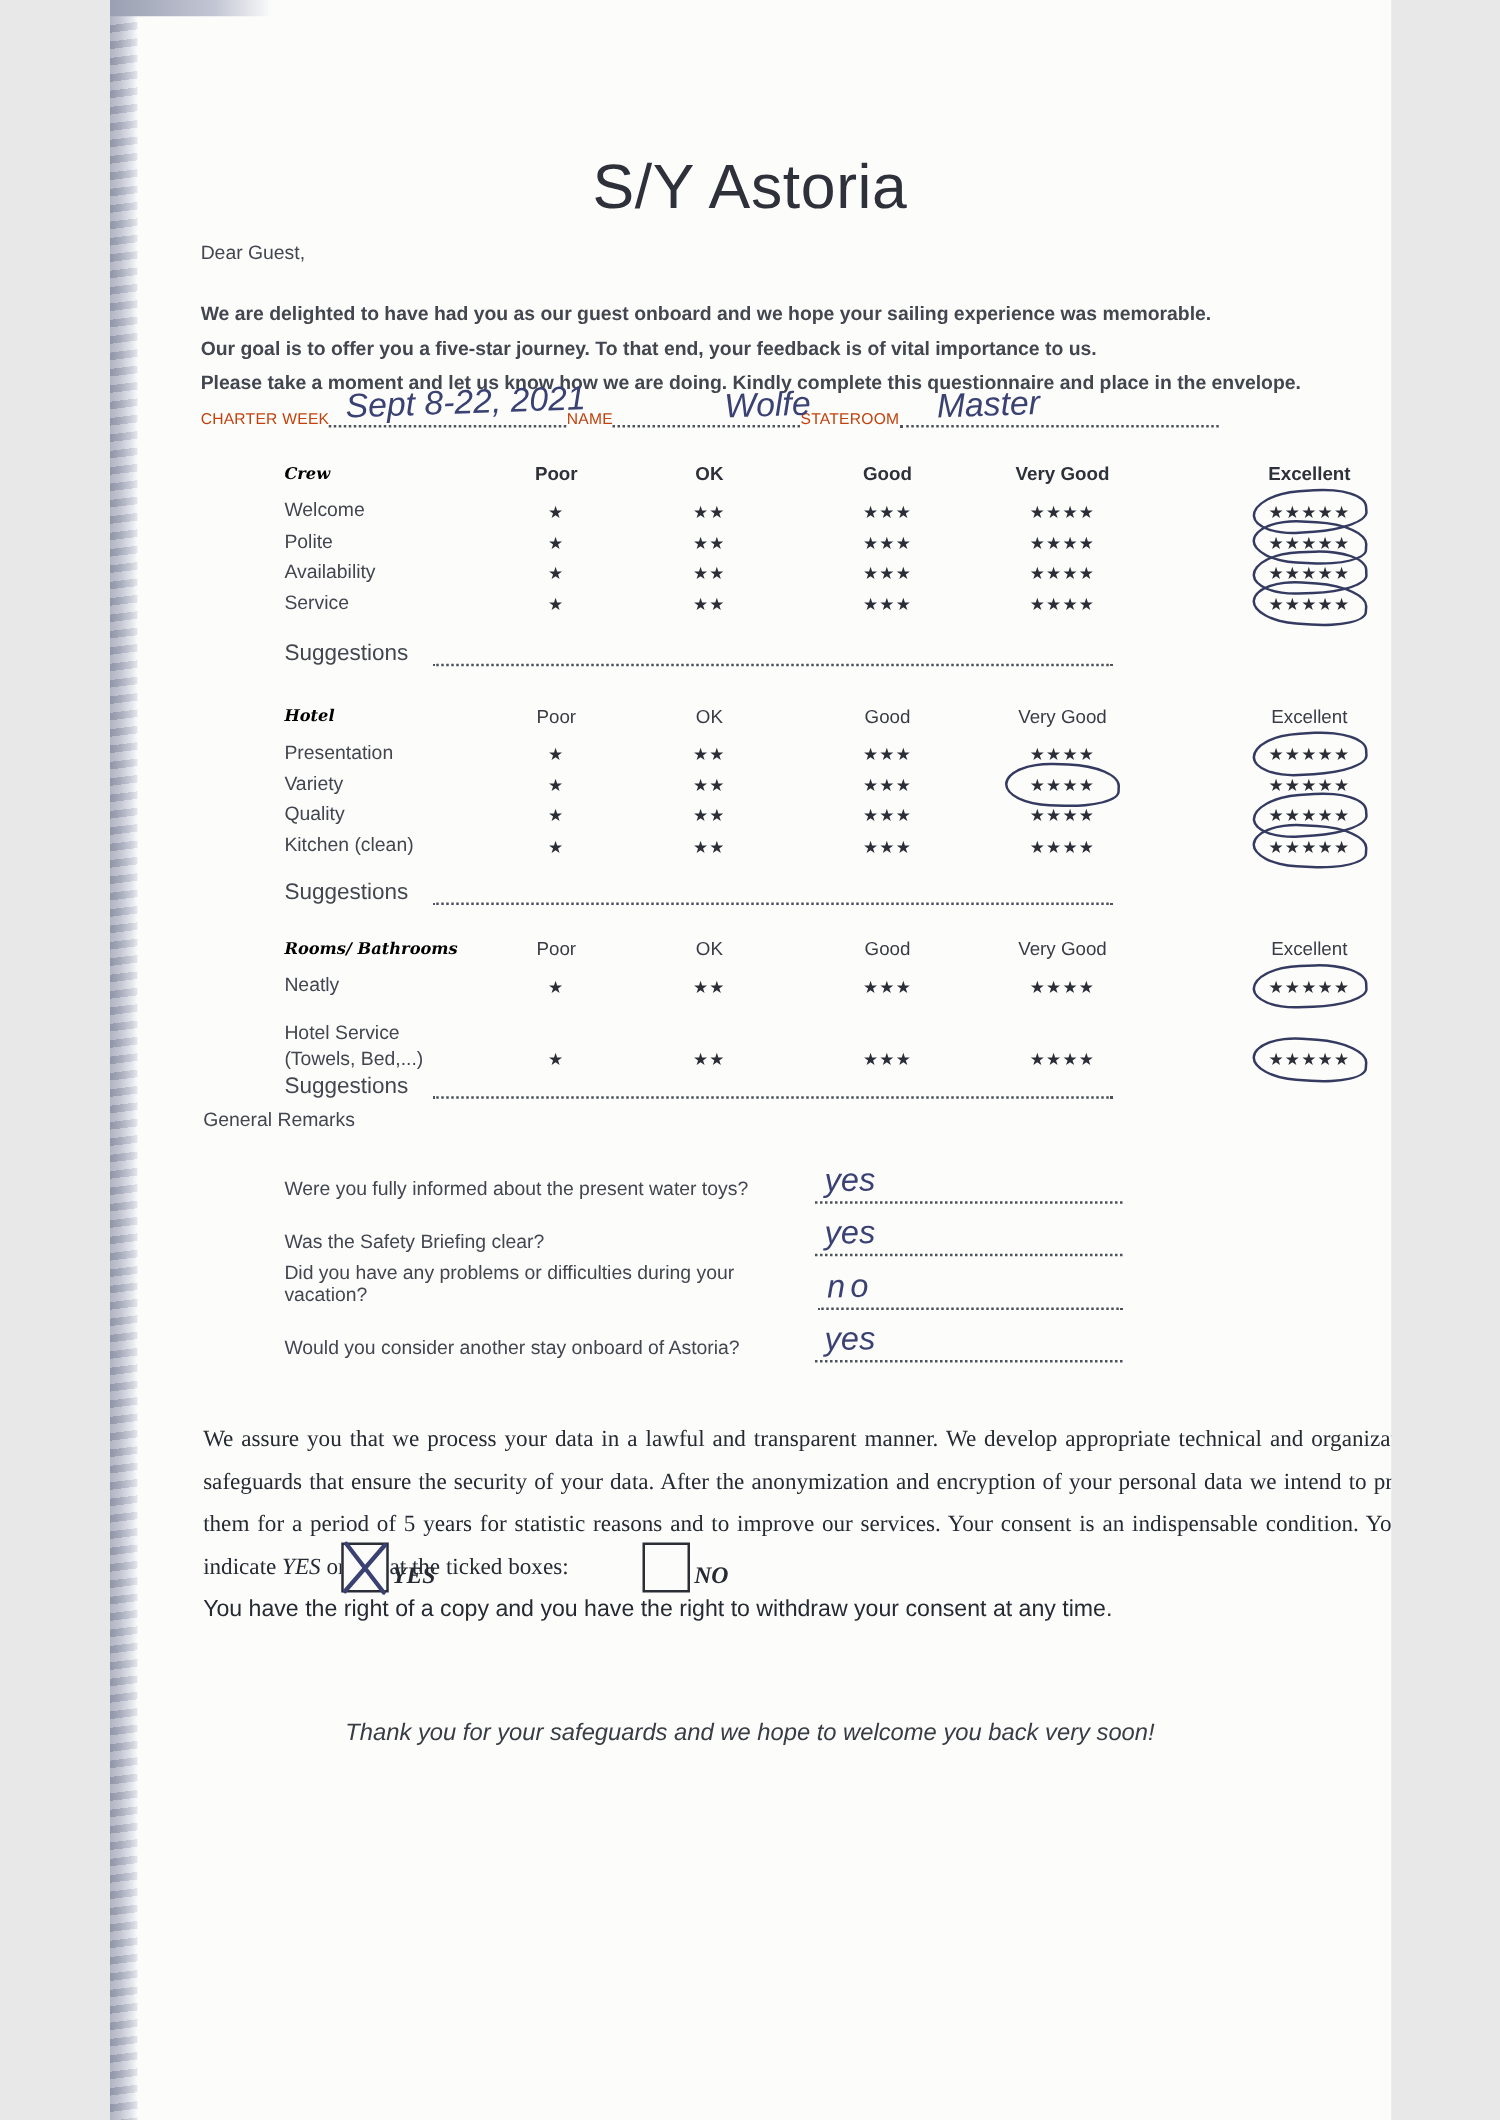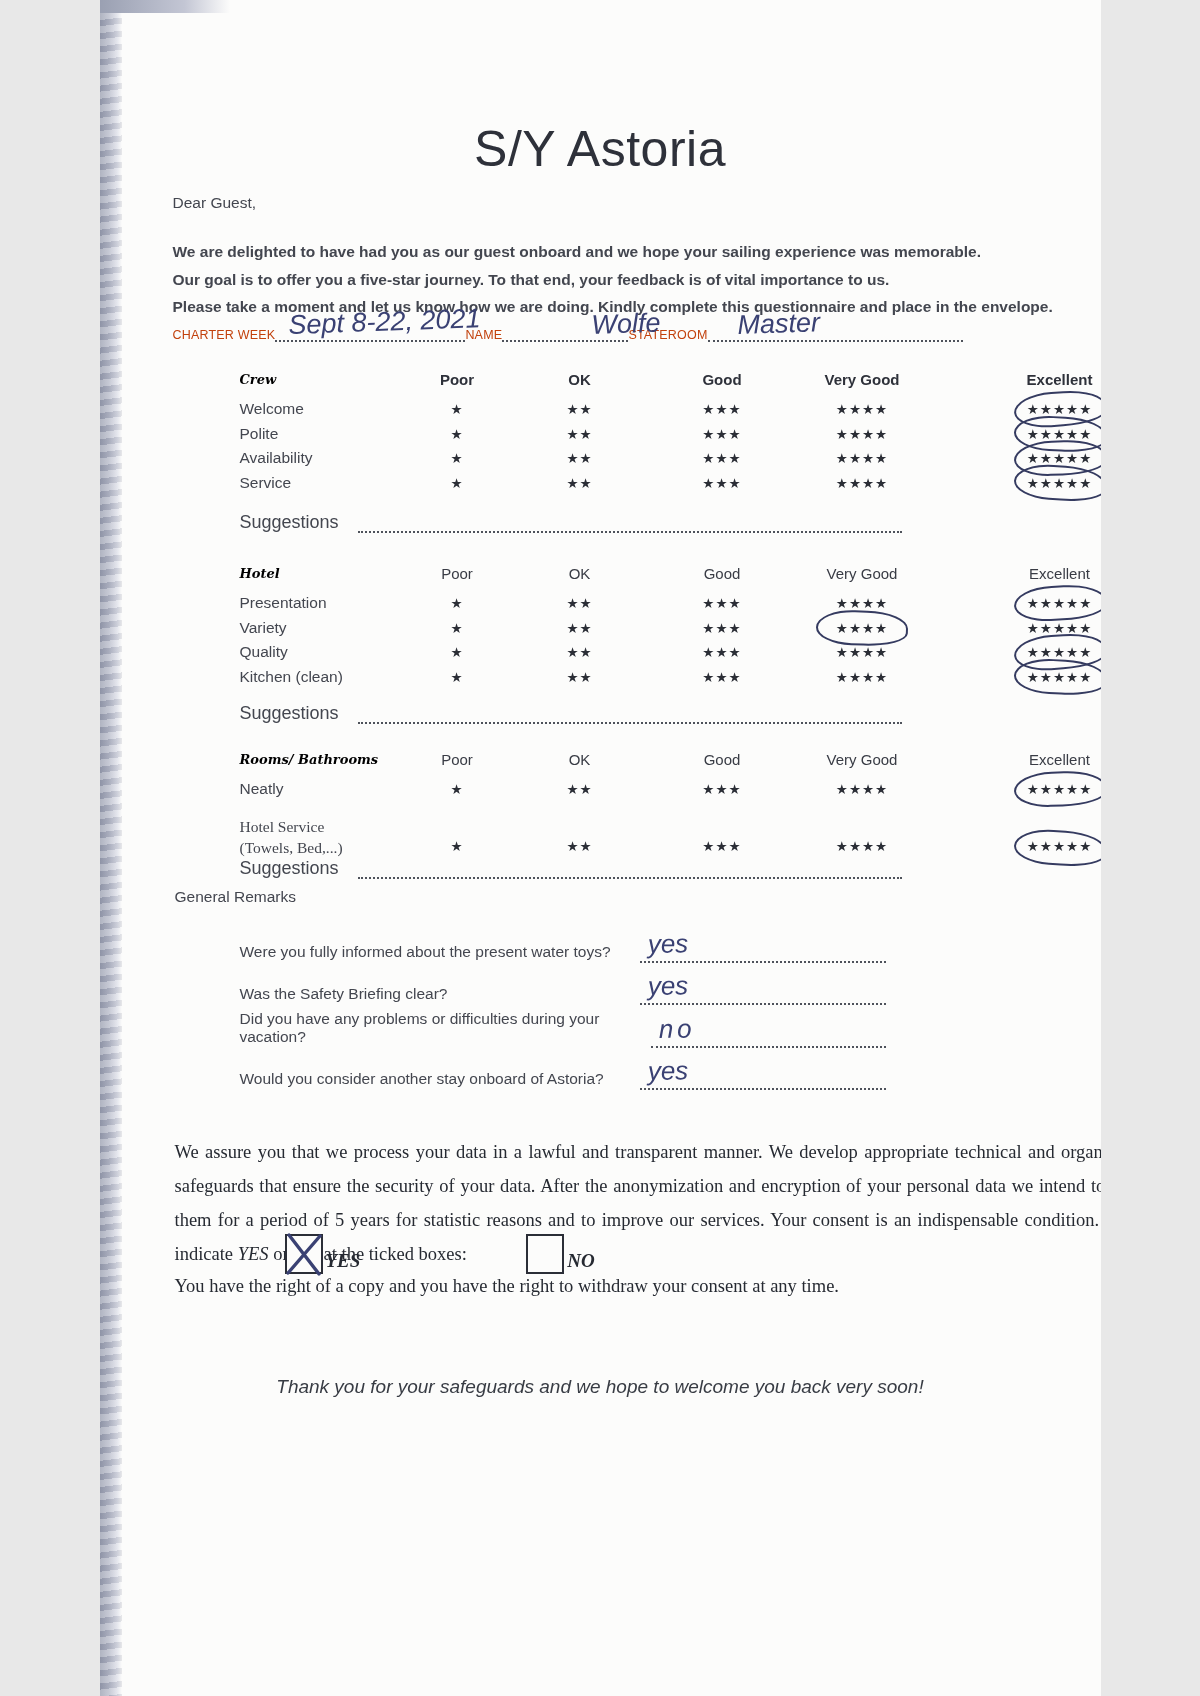--- a/index.html
+++ b/index.html
@@ -1,19 +1,19 @@
 <!DOCTYPE html>
 <html><head>
 <meta charset="utf-8">
 <style>
   html,body{margin:0;padding:0;background:#e8e8e8;}
   .page{
     position:relative;width:1001px;height:1696px;margin:0 auto;
     background:#fcfcfb;overflow:hidden;
-    font-family:"Liberation Sans",sans-serif;color:#43464f;
+    font-family:"Liberation Sans",sans-serif;color:#43464f;padding-left:24px;
   }
   
   .edge-left{position:absolute;left:0;top:0;bottom:0;width:22px;
     background:linear-gradient(to right,#969bad,#b3b7c6 40%,#dcdee7 78%,#fbfbfa);}
   .edge-left:after{content:"";position:absolute;inset:0;
     background:repeating-linear-gradient(173deg,rgba(255,255,255,.25) 0 7px,rgba(90,95,120,.12) 7px 13px);}
   .corner-top{position:absolute;left:0;top:0;width:130px;height:13px;
     background:linear-gradient(to right,#9aa0b2,#c3c6d4 65%,rgba(252,252,251,0));}
 
   .title{position:absolute;top:120px;left:0;right:0;text-align:center;
@@ -36,21 +36,21 @@
   .sec-title{font-family:"DejaVu Serif",serif;font-style:italic;font-weight:bold;
     font-size:13px;color:#000000;white-space:nowrap;}
   .scale{font-size:15px;text-align:center;color:#393c45;}
   .head-bold .scale{font-weight:bold;color:#2e313a;}
   .rating-row{height:24.5px;}
   .row-label{font-size:15.5px;}
   .stars{font-size:13.5px;text-align:center;letter-spacing:1px;color:#2b2e36;position:relative;}
   .circled:before{content:"";position:absolute;left:50%;top:50%;width:88px;height:31px;
     transform:translate(-50%,-50%) rotate(var(--tilt,0deg));
     border:2.4px solid #353b60;border-radius:48% 52% 55% 45% / 60% 55% 45% 55%;}
-  .tall{height:56px;font-family:Liberation Serif, serif;}
+  .tall{height:56px;}
   .tall .row-label{align-self:end;line-height:21px;}
   .tall .stars{align-self:end;padding-bottom:3px;}
 
   .sugg{position:absolute;left:140px;width:662px;display:flex;align-items:flex-end;}
   .sugg .lbl{font-size:18px;margin-right:19px;}
   .sugg .dotline{flex:1;height:18px;}
 
   
   .remarks{position:absolute;top:888px;left:75px;right:215px;display:flex;align-items:flex-end;}
   .remarks .lbl{font-size:15.5px;white-space:nowrap;}
@@ -69,21 +69,21 @@
     font-family:"Liberation Serif",serif;font-size:18.5px;line-height:34px;
     text-align:justify;color:#262a32;}
   .consent i{font-style:italic;}
   .checkboxes{position:absolute;top:1234px;left:185px;display:flex;align-items:flex-end;}
   .cbox{width:34px;height:36px;border:2.5px solid #2b2e37;position:relative;background:#fcfcfb;}
   .cbox svg{position:absolute;left:-4px;top:-4px;overflow:visible;}
   .cbox-label{font-family:"Liberation Serif",serif;font-style:italic;font-weight:bold;
     font-size:19px;color:#262a32;margin:0 0 2px 3px;}
   .gap-no{margin-left:166px;}
   .rights{position:absolute;top:1276px;left:75px;
-    font-family:Liberation Serif, serif;font-size:18.5px;color:#262a32;}
+    font-family:Liberation Sans, sans-serif;font-size:18.5px;color:#262a32;}
 
   .closing{position:absolute;top:1376px;left:0;right:0;text-align:center;
     font-size:19px;font-style:italic;color:#383c44;}
 </style>
 </head>
 <body>
 
 <div class="page">
 
   <div class="edge-left"></div>

